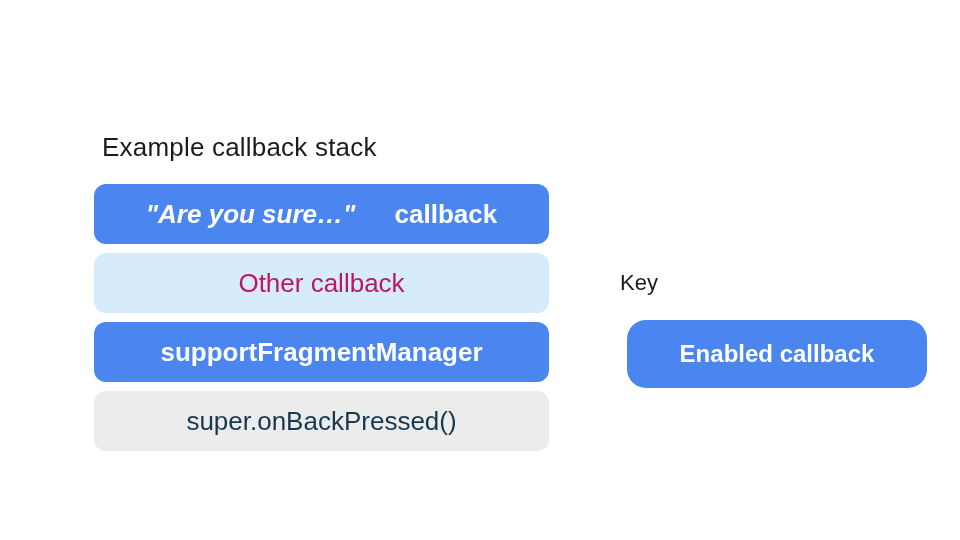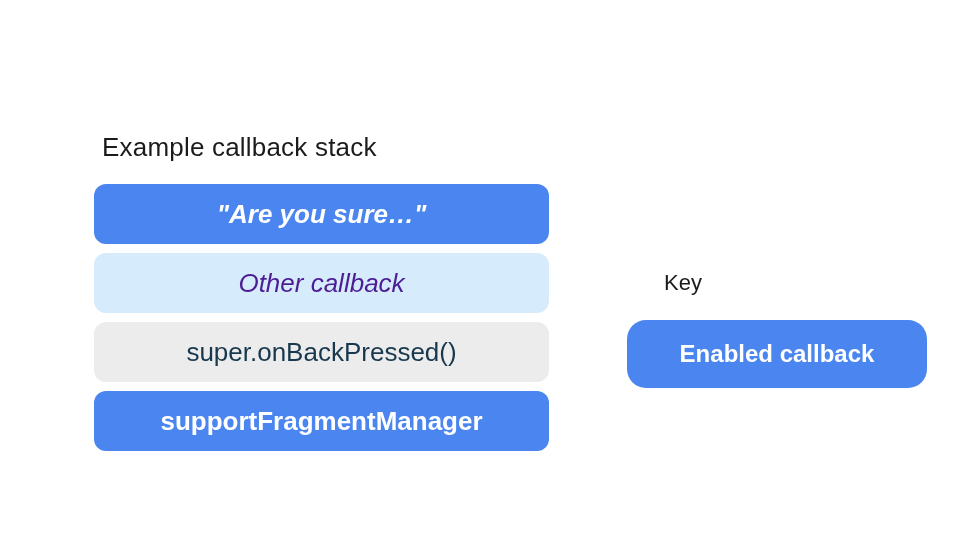--- a/index.html
+++ b/index.html
@@ -29,28 +29,28 @@
     width: 100%;
     height: 60px;
     border-radius: 12px;
     margin-bottom: 9px;
     display: flex;
     align-items: center;
     justify-content: center;
     font-size: 26px;
   }
   .bar.enabled  { background: #4A85F0; color: #ffffff; font-weight: bold; }
-  .bar.disabled { background: #D6EBFC; color: #4c1d95; font-weight: normal; font-style: italic; }
+  .bar.disabled { background: #D6EBFC; color: #be185d; font-weight: normal; }
   .bar.system   { background: #ECECEC; color: #17384D; font-weight: normal; }
   .bar .quoted-italic { font-style: italic; font-weight: bold; }
   .bar .label-rest { white-space: pre; }
 
   .key-title {
     position: absolute;
-    left: 632px; top: 238px;
+    left: 588px; top: 238px;
     font-size: 22px;
     font-weight: 500;
     color: #1b1b1b;
   }
   .key {
     position: absolute;
     left: 595px; top: 288px;
     width: 332px;
   }
   .key .bar {
@@ -63,28 +63,29 @@
 </head>
 <body>
 
 <div class="canvas">
 
   <div class="stack-title">Example callback stack</div>
 
   <div class="stack">
     <div class="bar enabled">
         <span class="quoted-italic">"Are you sure…"</span>
+        <span class="label-rest"> callback</span>
       </div>
 
     <div class="bar disabled">Other callback</div>
 
 
+    <div class="bar enabled">supportFragmentManager</div>
+
     <div class="bar system">super.onBackPressed()</div>
-
-    <div class="bar enabled">supportFragmentManager</div>
   </div>
 
   <div class="key-title">Key</div>
 
   <div class="key">
     <div class="bar enabled">Enabled callback</div>
 
 
   </div>
 

